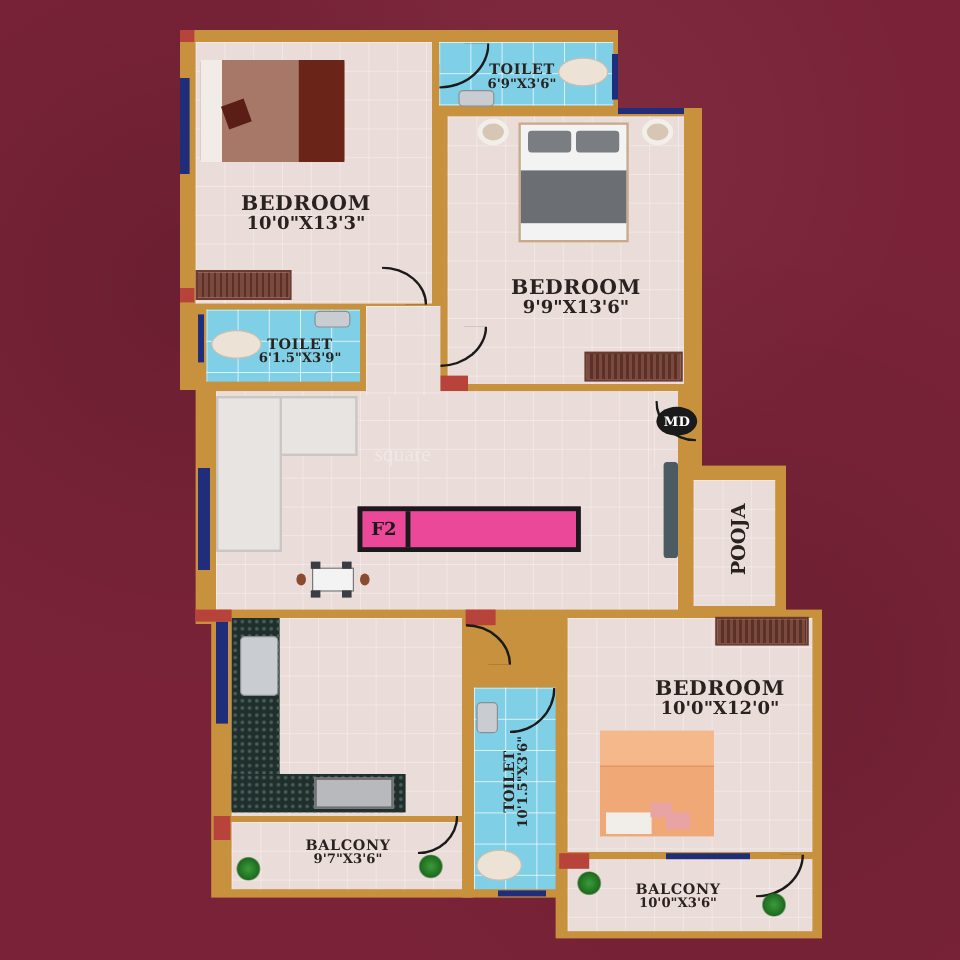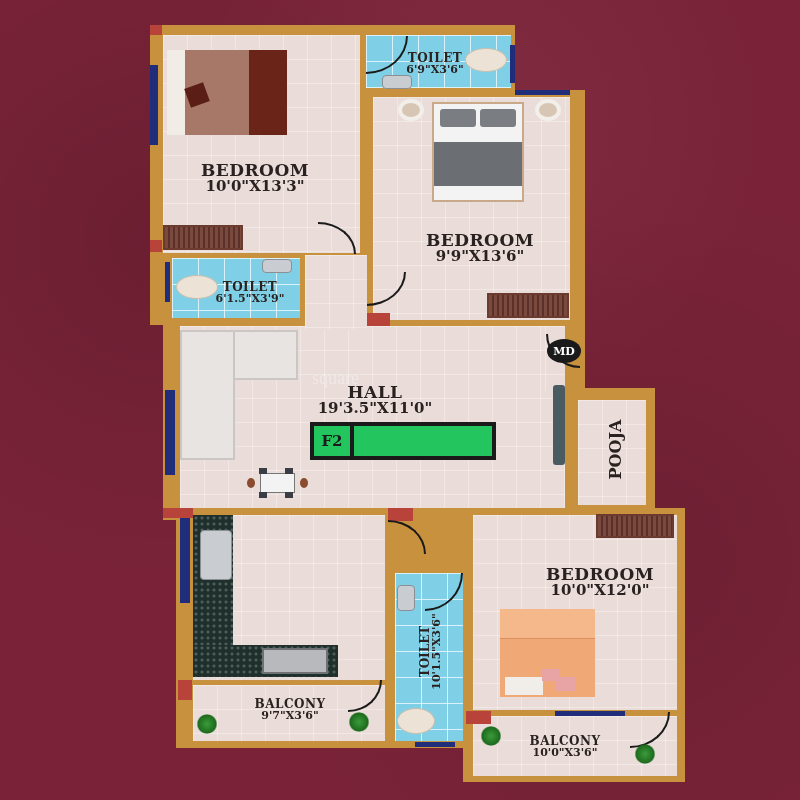--- a/index.html
+++ b/index.html
@@ -26,21 +26,21 @@
   .label .d{display:block;font-size:15px;}
   .label.sm .t{font-size:12px;}
   .label.sm .d{font-size:11px;}
   .wardrobe{background:repeating-linear-gradient(90deg,#7b4a3f 0 3px,#5b3028 3px 5px);border:2px solid #6b3b30;}
   .door{position:absolute;border:2px solid #1a1a1a;border-left:none;border-bottom:none;border-radius:0 100% 0 0;}
   .bed-pillow{position:absolute;background:#7a7d82;border-radius:3px;}
   .plant{position:absolute;width:22px;height:20px;border-radius:50%;
     background:radial-gradient(circle,#3a9c3a 0,#1e6b1e 60%,transparent 70%);}
   .toilet{position:absolute;background:#ece3d6;border-radius:50%;border:1px solid #c9bfae;}
   .sink{position:absolute;background:#c9ccd0;border-radius:4px;border:1px solid #8b8f94;}
-  .area-box{position:absolute;display:flex;border:4px solid #1a1a1a;background:#22c55e;font-weight:bold;font-size:15px;color:#1a1a1a;margin-left:12px;}
+  .area-box{position:absolute;display:flex;border:4px solid #1a1a1a;background:#ec4899;font-weight:bold;font-size:15px;color:#1a1a1a;}
   .area-box span{display:flex;align-items:center;justify-content:center;}
 </style>
 </head>
 <body>
 
 <div class="abs" style="left:0;top:0;width:800px;height:800px;">
 
   <div class="abs wall" style="left:150px;top:25px;width:365px;height:300px;"></div>
   <div class="abs wall" style="left:360px;top:90px;width:225px;height:240px;"></div>
   <div class="abs wall" style="left:163px;top:320px;width:422px;height:200px;"></div>
@@ -111,24 +111,20 @@
     <div class="abs" style="left:14px;top:0;width:8px;height:6px;background:#3a3d44;"></div>
     <div class="abs" style="left:40px;top:0;width:8px;height:6px;background:#3a3d44;"></div>
     <div class="abs" style="left:14px;top:24px;width:8px;height:6px;background:#3a3d44;"></div>
     <div class="abs" style="left:40px;top:24px;width:8px;height:6px;background:#3a3d44;"></div>
     <div class="abs" style="left:2px;top:10px;width:8px;height:10px;background:#8a4b2e;border-radius:50%;"></div>
     <div class="abs" style="left:55px;top:10px;width:8px;height:10px;background:#8a4b2e;border-radius:50%;"></div>
   </div>
   <div class="abs" style="left:553px;top:385px;width:12px;height:80px;background:#4b5b62;border-radius:3px;"></div>
   <div class="abs win" style="left:165px;top:390px;width:10px;height:85px;"></div>
   <div class="abs" style="left:312px;top:368px;width:140px;font-family:Liberation Serif, serif;font-size:18px;color:rgba(255,255,255,0.35);">square</div>
-  <div class="label" style="left:300px;top:384px;width:150px;">
-    <span class="t">HALL</span>
-    <span class="d">19'3.5"X11'0"</span>
-  </div>
   <div class="area-box" style="left:298px;top:422px;width:178px;height:30px;">
     <span style="width:36px;border-right:4px solid #1a1a1a;">F2</span>
   </div>
 
   <div class="abs" style="left:546px;top:334px;width:34px;height:34px;border:2px solid #1a1a1a;border-top:none;border-right:none;border-radius:0 0 0 100%;"></div>
   <div class="abs" style="left:547px;top:339px;width:34px;height:24px;background:#1a1a1a;color:#fff;border-radius:50%;font-size:11px;font-weight:bold;display:flex;align-items:center;justify-content:center;">MD</div>
 
   <div class="abs floor" style="left:578px;top:400px;width:68px;height:105px;"></div>
   <div class="abs" style="left:580px;top:440px;width:70px;text-align:center;transform:rotate(-90deg);font-size:16px;font-weight:bold;color:#2a2220;">POOJA</div>
 

